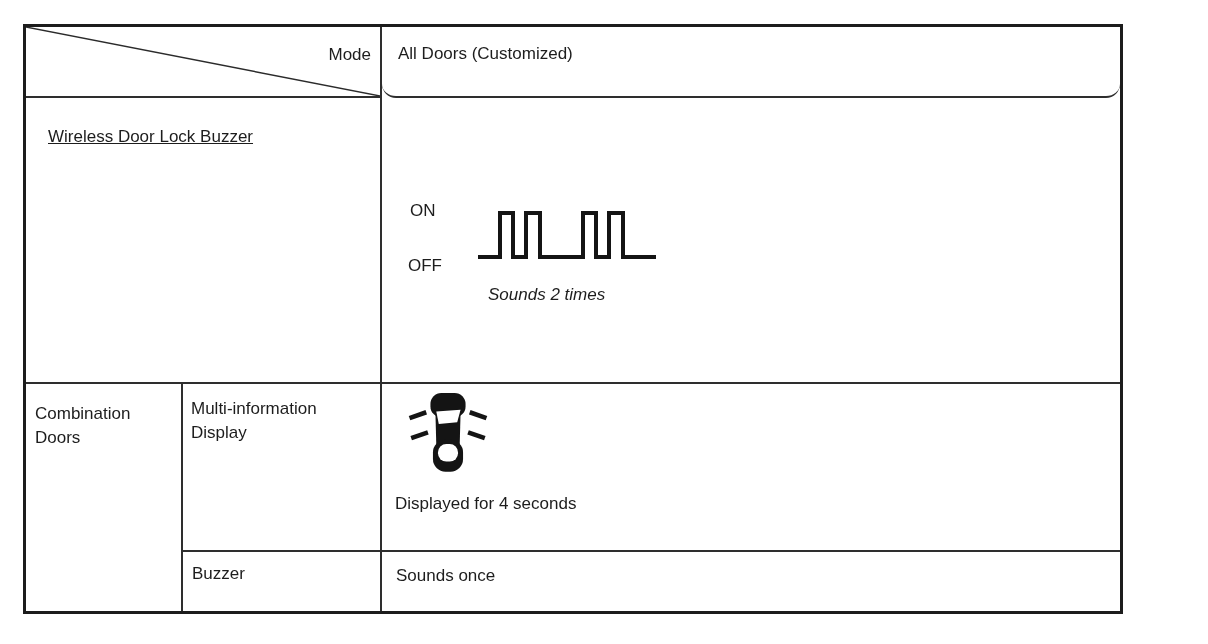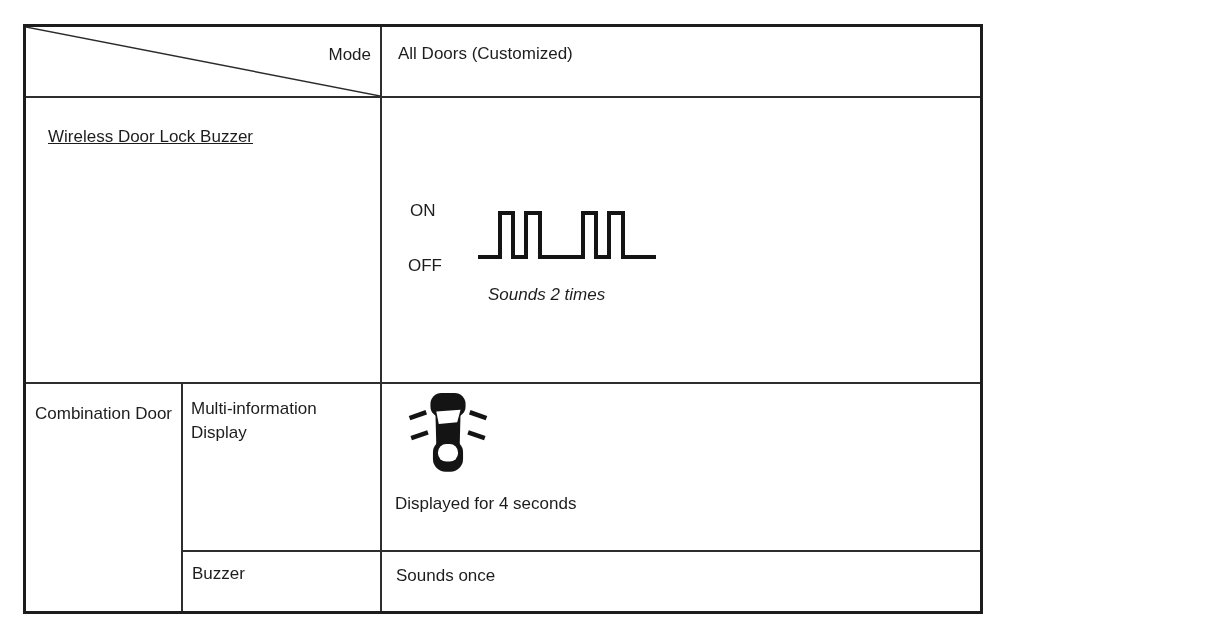--- a/index.html
+++ b/index.html
@@ -10,21 +10,21 @@
     height: 644px;
     background: #ffffff;
     font-family: "Liberation Sans", sans-serif;
     color: #1d1d1d;
     overflow: hidden;
   }
   .tbl {
     position: absolute;
     left: 23px;
     top: 24px;
-    width: 960px;
+    width: 1100px;
     height: 590px;
     border: 3px solid #1c1c1c;
     background: #ffffff;
     display: grid;
     grid-template-columns: 157px 199px 1fr;
     grid-template-rows: 71px 286px 168px 1fr;
   }
   .cell {
     position: relative;
     font-size: 17px;
@@ -41,21 +41,21 @@
     left: 0; top: 0;
     width: 100%; height: 100%;
     display: block;
   }
   .mode-label {
     position: absolute;
     top: 17px;
     right: 9px;
     white-space: nowrap;
   }
-  .c-header-value { grid-column: 3; grid-row: 1; padding: 16px 10px 0 16px; }
+  .c-header-value { grid-column: 3; grid-row: 1; padding: 16px 10px 0 16px; border-radius: 14px; }
 
   
   .c-wireless-label { grid-column: 1 / 3; grid-row: 2; padding: 28px 2px 0 22px; text-decoration: underline; }
   .c-wireless-value { grid-column: 3; grid-row: 2; }
   .wf-on  { position: absolute; left: 28px; top: 102px; }
   .wf-off { position: absolute; left: 26px; top: 157px; }
   .wf-svg { position: absolute; left: 96px; top: 111px; }
   .wf-caption { position: absolute; left: 106px; top: 186px; font-style: italic; }
 
   
@@ -90,21 +90,21 @@
     <div class="cell c-wireless-value bb">
       <span class="wf-on">ON</span>
       <span class="wf-off">OFF</span>
       <svg class="wf-svg" width="182" height="56" viewBox="0 0 182 56">
         <polyline fill="none" stroke="#141414" stroke-width="4" stroke-linejoin="miter" points="0,48 22,48 22,4 35,4 35,48 48,48 48,4 62,4 62,48 105,48 105,4 118,4 118,48 131,48 131,4 145,4 145,48 178,48"></polyline>
       </svg>
       <span class="wf-caption">Sounds 2 times</span>
     </div>
 
     <div class="cell c-combo br">
-      <span>Combination Door</span>
+      <span>Combination Doors</span>
     </div>
 
     <div class="cell c-mid-label br bb">
       <span>Multi-information Display</span>
     </div>
     <div class="cell c-mid-value bb">
       <svg class="car-icon" width="92" height="94" viewBox="0 0 110 102">
 
         <rect x="34" y="2" width="42" height="29" rx="13" fill="#141414"></rect>
 

